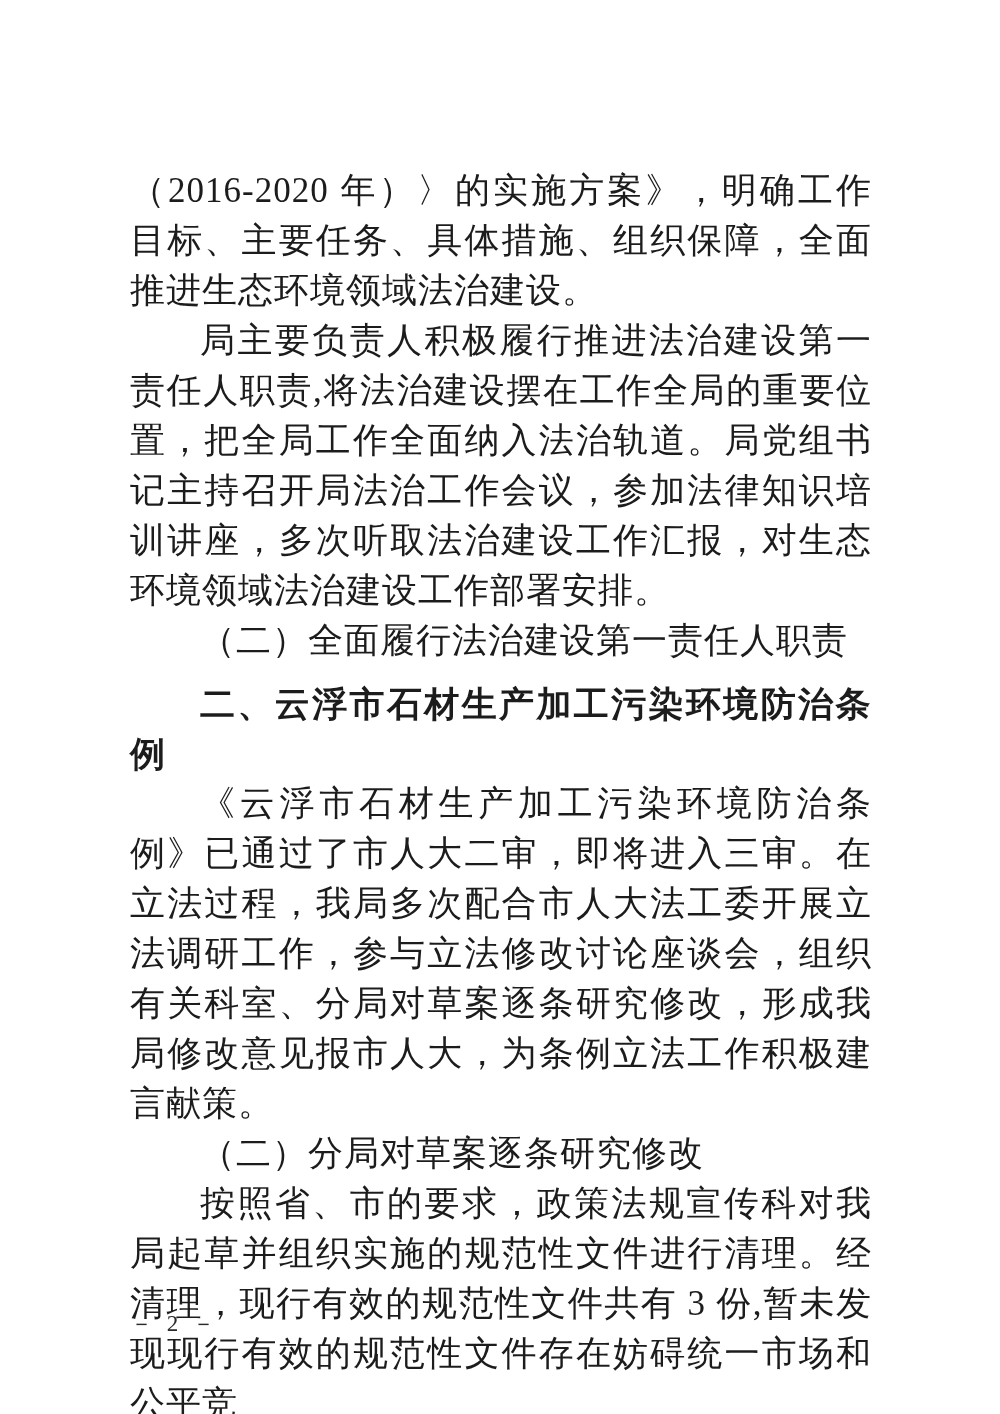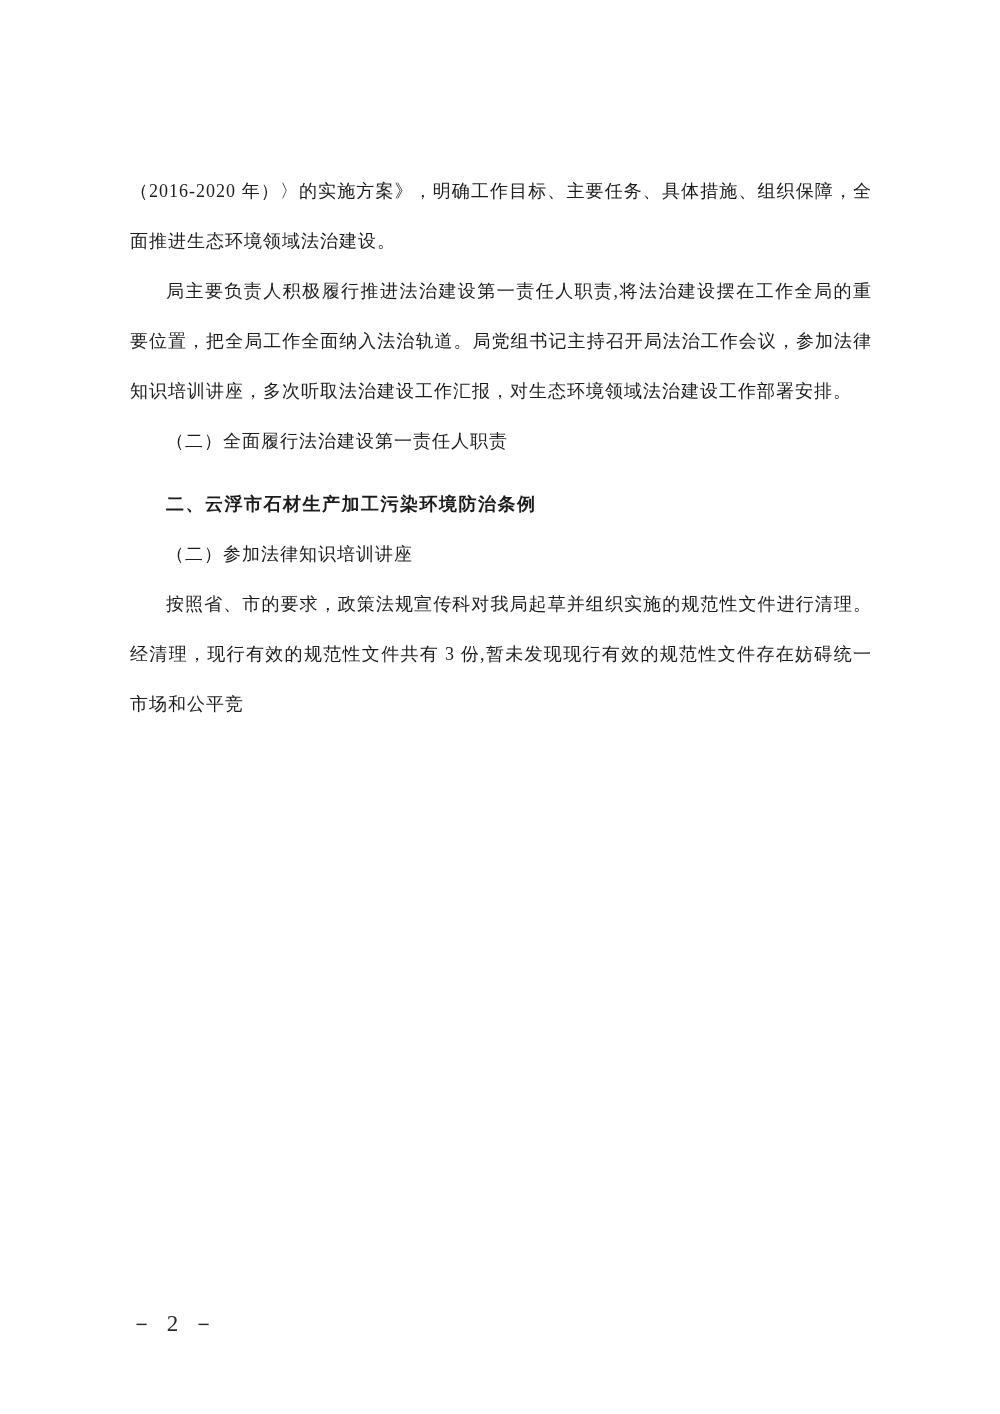--- a/index.html
+++ b/index.html
@@ -18,21 +18,21 @@
     color: #1c1c1c;
   }
   .text-block {
     position: absolute;
     left: 130px;
     top: 166px;
     width: 742px;
   }
   .text-block p {
     margin: 0;
-    font-size: 18px;
+    font-size: 35px;
     line-height: 50px;
     letter-spacing: 1px;
     text-align: justify;
     text-justify: inter-character;
     word-break: break-all;
   }
   p.indent-2 {
     text-indent: 2em;
   }
   p.section-heading {
@@ -63,22 +63,23 @@
 
     <p>（2016-2020 年）〉的实施方案》，明确工作目标、主要任务、具体措施、组织保障，全面推进生态环境领域法治建设。</p>
 
     <p class="indent-2">局主要负责人积极履行推进法治建设第一责任人职责,将法治建设摆在工作全局的重要位置，把全局工作全面纳入法治轨道。局党组书记主持召开局法治工作会议，参加法律知识培训讲座，多次听取法治建设工作汇报，对生态环境领域法治建设工作部署安排。</p>
 
     <p class="indent-2 subheading">（二）全面履行法治建设第一责任人职责</p>
 
     <p class="indent-2 section-heading">二、云浮市石材生产加工污染环境防治条例</p>
 
 
+    <p class="indent-2">《云浮市石材生产加工污染环境防治条例》已通过了市人大二审，即将进入三审。在立法过程，我局多次配合市人大法工委开展立法调研工作，参与立法修改讨论座谈会，组织有关科室、分局对草案逐条研究修改，形成我局修改意见报市人大，为条例立法工作积极建言献策。</p>
 
-    <p class="indent-2 subheading">（二）参加法律知识培训讲座</p>
+    <p class="indent-2 subheading">（二）分局对草案逐条研究修改</p>
 
     <p class="indent-2">按照省、市的要求，政策法规宣传科对我局起草并组织实施的规范性文件进行清理。经清理，现行有效的规范性文件共有 3 份,暂未发现现行有效的规范性文件存在妨碍统一市场和公平竞</p>
 
   </div>
 
   <div class="page-footer">－ 2 －</div>
 
 </div>
 
 </body></html>

